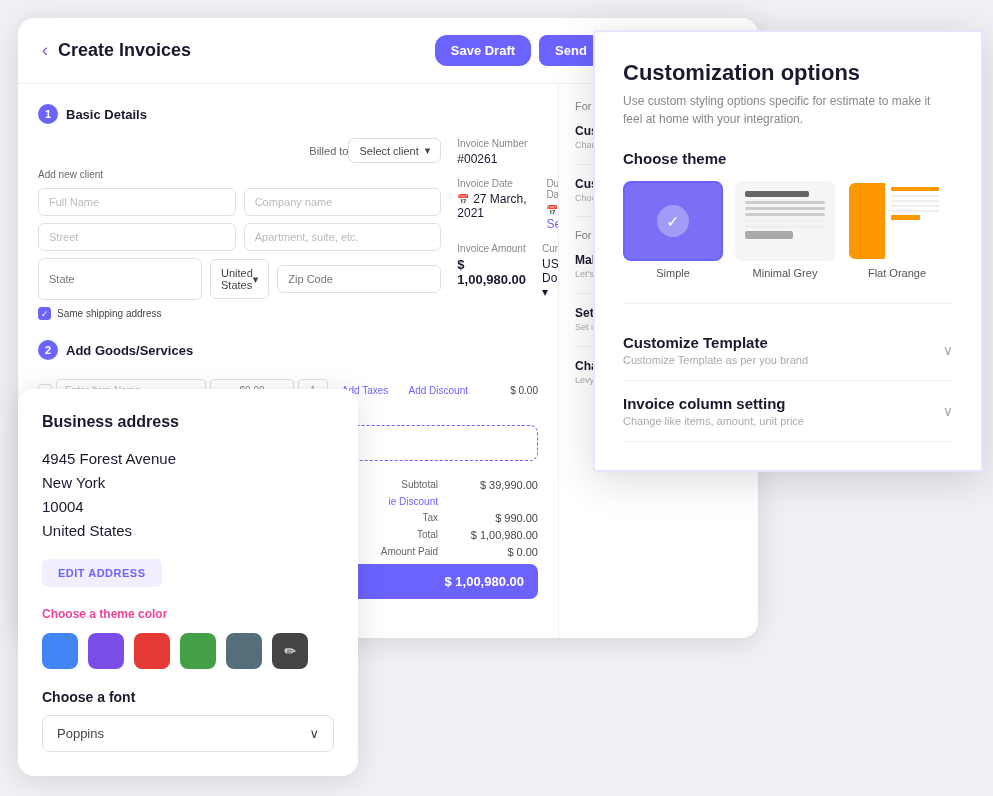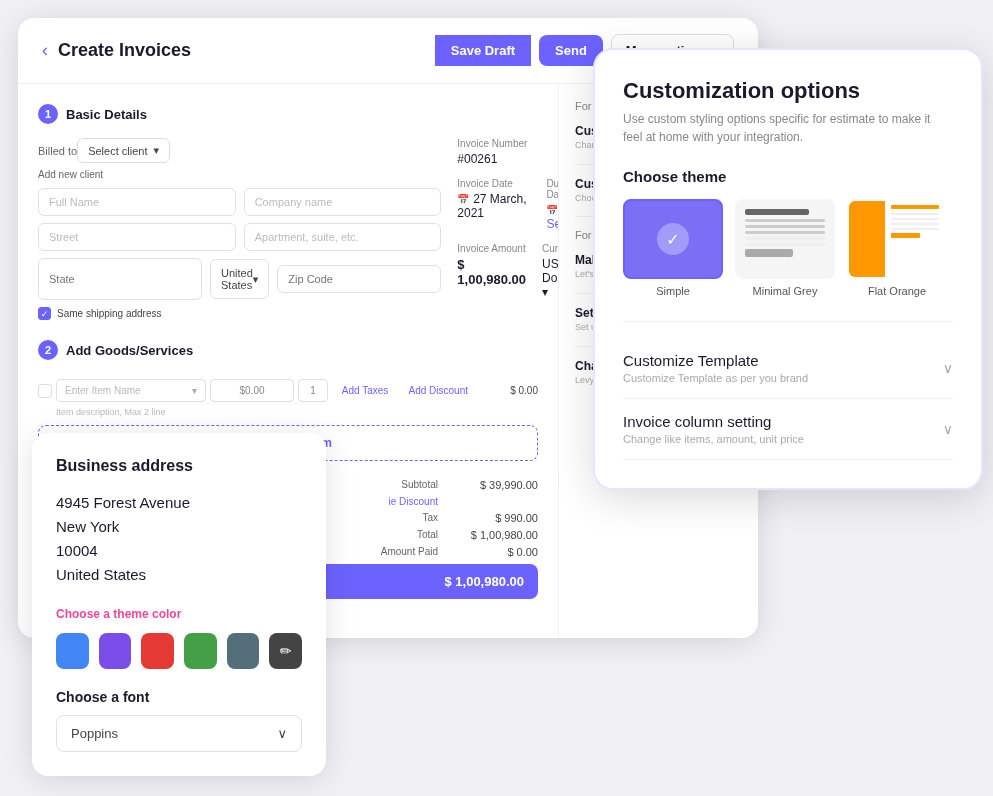--- a/index.html
+++ b/index.html
@@ -50,21 +50,21 @@
     }
     .header-actions {
       display: flex;
       gap: 8px;
       align-items: center;
     }
     .btn-save-draft {
       background: #6c63ff;
       color: #fff;
       border: none;
-      border-radius: 0;
+      border-radius: 12px;
       padding: 8px 16px;
       font-size: 13px;
       font-weight: 600;
       cursor: pointer;
     }
     .btn-send {
       background: #6c63ff;
       color: #fff;
       border: none;
       border-radius: 8px;
@@ -122,21 +122,21 @@
       font-weight: 700;
     }
 
     
     .basic-details {
       margin-bottom: 20px;
     }
     .billed-to-row {
       display: flex;
       align-items: center;
-      justify-content: flex-start;
+      justify-content: flex-end;
       margin-bottom: 6px;
     }
     .billed-to-label {
       font-size: 11px;
       color: #666;
       font-weight: 500;
     }
     .select-client {
       border: 1px solid #ddd;
       border-radius: 6px;
@@ -366,22 +366,22 @@
       align-items: flex-start;
     }
     .right-item-title { font-size: 12px; color: #1a1a2e; font-weight: 600; }
     .right-item-desc { font-size: 9px; color: #aaa; margin-top: 2px; line-height: 1.3; }
     .chevron { font-size: 12px; color: #aaa; }
 
     
     .business-card {
       position: absolute;
       bottom: 20px;
-      left: 32px;
-      width: 294px;
+      left: 18px;
+      width: 340px;
       background: #fff;
       border-radius: 16px;
       box-shadow: 0 4px 30px rgba(0,0,0,0.12);
       padding: 24px;
       z-index: 10;
     }
     .business-card-title {
       font-size: 16px;
       font-weight: 700;
       color: #1a1a2e;
@@ -449,25 +449,25 @@
       color: #444;
       background: #fff;
       display: flex;
       align-items: center;
       justify-content: space-between;
     }
 
     
     .custom-card {
       position: absolute;
-      top: 48px;
+      top: 30px;
       right: 10px;
       width: 390px;
       background: #fff;
-      border-radius: 20px;
+      border-radius: 4px;
       box-shadow: 0 8px 40px rgba(0,0,0,0.15);
       padding: 28px;
       z-index: 20;
       border: 2px solid #e8e4ff;
     }
     .custom-card-title {
       font-size: 22px;
       font-weight: 800;
       color: #1a1a2e;
       margin-bottom: 6px;
@@ -539,21 +539,21 @@
     .accordion-item {
       padding: 14px 0;
       border-bottom: 1px solid #f0f0f0;
     }
     .accordion-header {
       display: flex;
       justify-content: space-between;
       align-items: center;
       cursor: pointer;
     }
-    .accordion-title { font-size: 15px; font-weight: 400; color: #1a1a2e; }
+    .accordion-title { font-size: 15px; font-weight: 700; color: #1a1a2e; }
     .accordion-subtitle { font-size: 11px; color: #aaa; margin-top: 3px; }
     .accordion-chevron { font-size: 14px; color: #aaa; }
   </style>
 </head>
 <body>
 
 <div class="main-card">
 
   <div class="header">
     <div class="header-left">
@@ -750,20 +750,21 @@
 </div>
 
 <div class="business-card">
   <div class="business-card-title">Business address</div>
   <div class="business-address">
     <span>4945  Forest Avenue</span><br>
     <span>New York</span><br>
     <span>10004</span><br>
     <span>United States</span>
   </div>
+  <button class="edit-address-btn">EDIT ADDRESS</button>
 
   <div class="theme-color-section">
     <div class="theme-color-label">Choose a theme color</div>
     <div class="color-swatches">
       <div class="swatch" style="background:#4285f4;"></div>
       <div class="swatch" style="background:#7b4de8;"></div>
       <div class="swatch" style="background:#e53935;"></div>
       <div class="swatch" style="background:#43a047;"></div>
       <div class="swatch" style="background:#546e7a;"></div>
       <div class="swatch-pencil">

